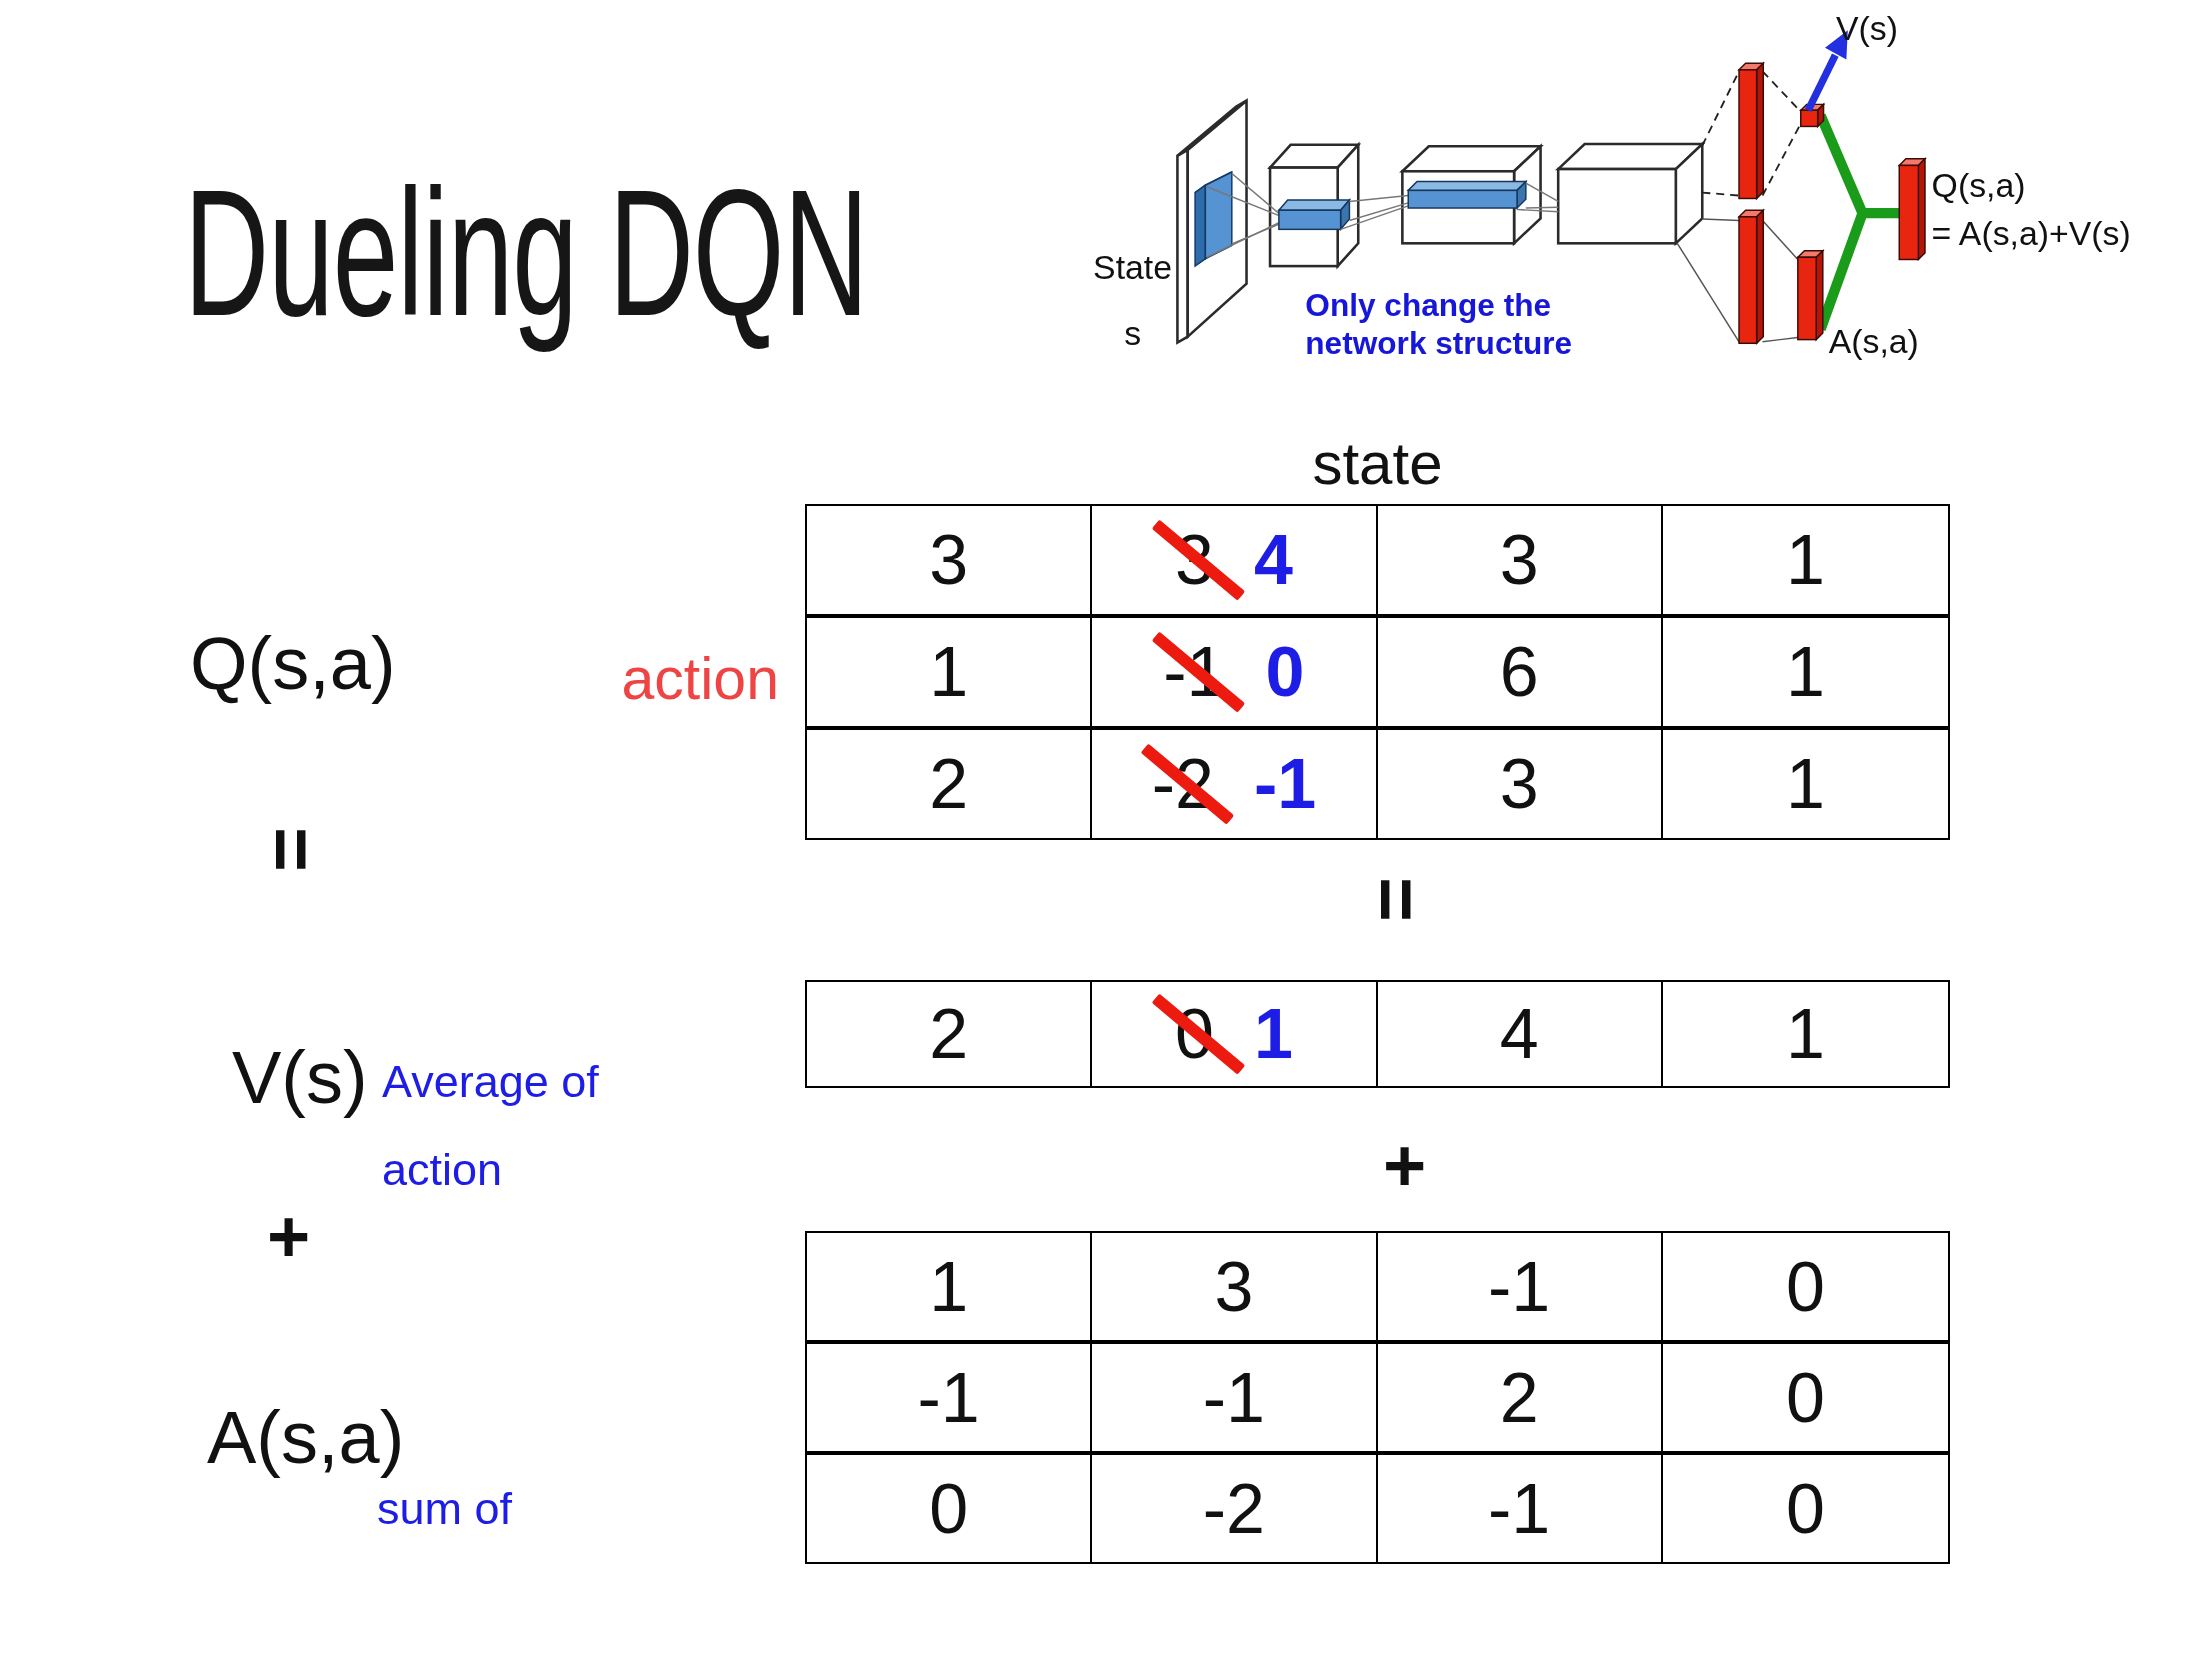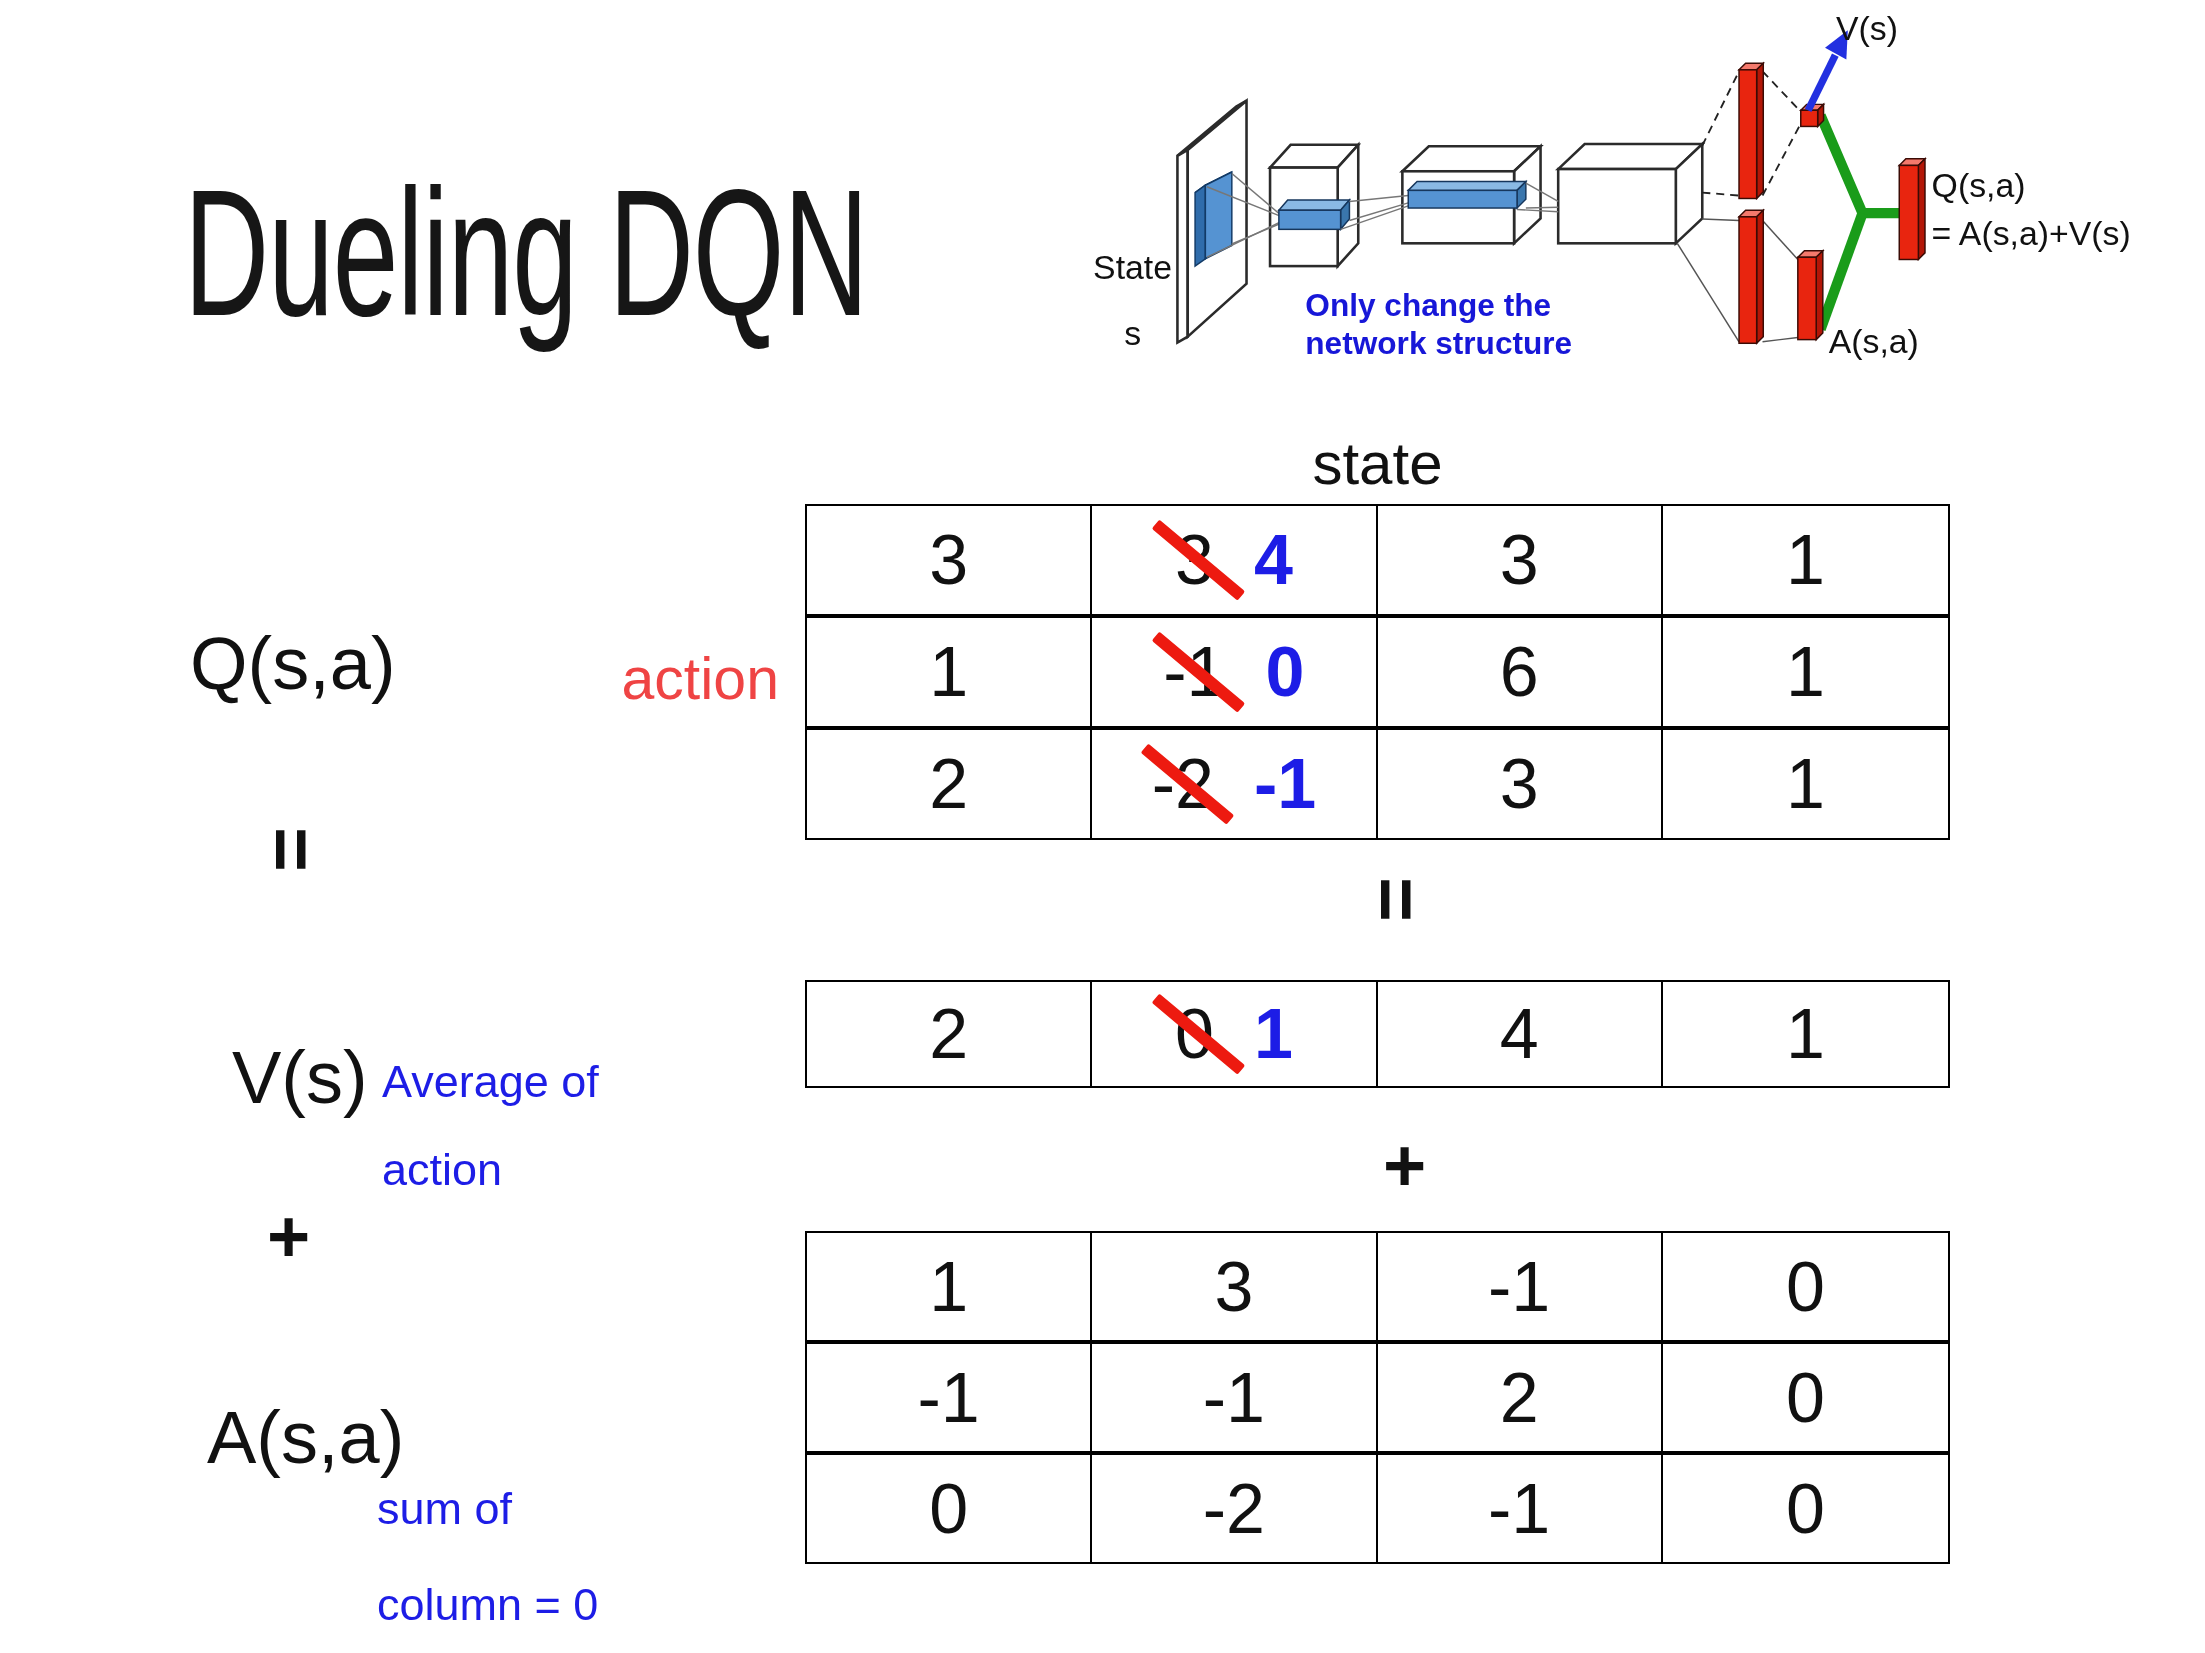--- a/index.html
+++ b/index.html
@@ -197,21 +197,20 @@
   </div>
   <div class="abs eq-label v-label">V(s)</div>
   <div class="abs note v-note">
     <div>Average of</div>
     <div>action</div>
   </div>
   <div class="abs plus left-plus">+</div>
   <div class="abs eq-label a-label">A(s,a)</div>
   <div class="abs note a-note">
     <div>sum of</div>
-    <div>column = 0</div>
   </div>
 
   <div class="mtable q-table">
       <div class="mrow">
         <div class="mcell">
           <span>3</span>
         </div>
         <div class="mcell">
           <span class="old">3</span>
           <span class="new">4</span>

